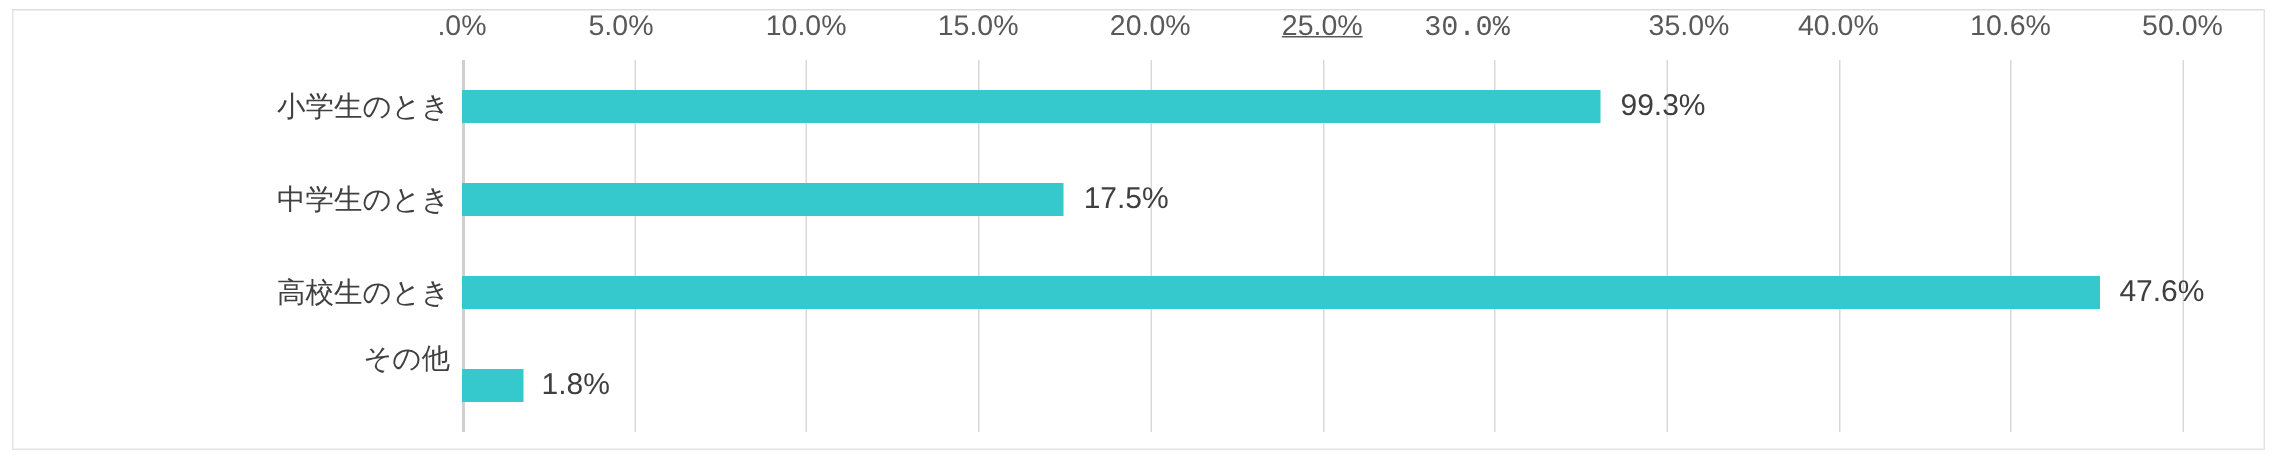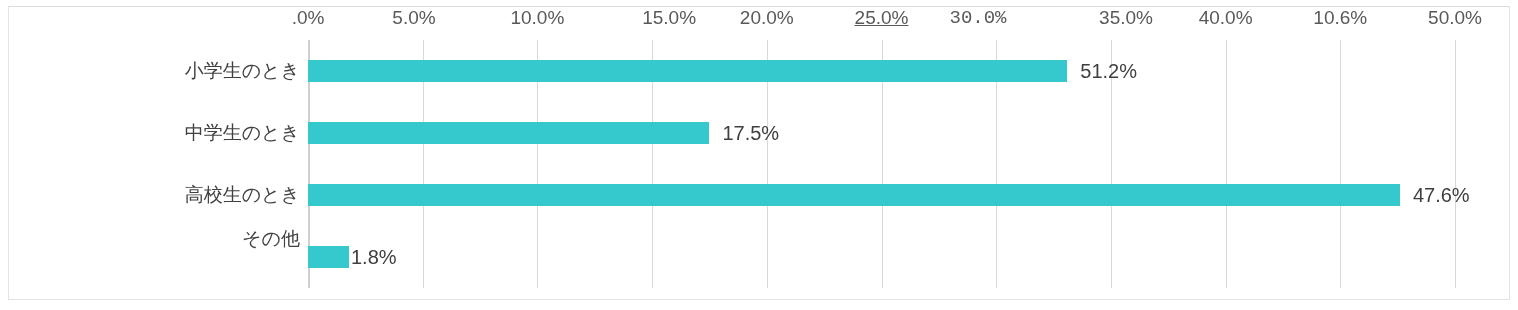--- a/index.html
+++ b/index.html
@@ -96,21 +96,21 @@
 <body>
 
 <div id="chart-root">
 
   <div class="chart-frame"></div>
 
   <div id="tick-labels">
       <div class="tick-label" style="left: 308px;">.0%</div>
       <div class="tick-label" style="left: 414px;">5.0%</div>
       <div class="tick-label" style="left: 537.4px; text-align: right;">10.0%</div>
-      <div class="tick-label" style="left: 652.1px; margin-left: 17px;">15.0%</div>
+      <div class="tick-label" style="left: 652.1px;">15.0%</div>
       <div class="tick-label" style="left: 766.8px;">20.0%</div>
       <div class="tick-label" style="left: 881.5px; text-decoration: underline;">25.0%</div>
       <div class="tick-label" style="left: 978px; font-family: Liberation Mono, monospace;">30.0%</div>
       <div class="tick-label" style="left: 1126px;">35.0%</div>
       <div class="tick-label" style="left: 1225.6px;">40.0%</div>
       <div class="tick-label" style="left: 1340.3px;">10.6%</div>
       <div class="tick-label" style="left: 1455px;">50.0%</div>
     </div>
 
   <div id="cat-labels">
@@ -136,19 +136,19 @@
       </div>
     <div id="bars">
         <div class="bar" style="left: 0px; top: 20px; width: 759.314px; background: rgb(53, 200, 204);"></div>
         <div class="bar" style="left: 0px; top: 82px; width: 401.45px; background: rgb(53, 200, 204);"></div>
         <div class="bar" style="left: 0px; top: 144px; width: 1091.94px; background: rgb(53, 200, 204);"></div>
         <div class="bar" style="left: 0px; top: 206px; width: 41.292px; background: rgb(53, 200, 204);"></div>
       </div>
   </div>
 
   <div id="value-labels">
-      <div class="bar-value" style="left: 1080.31px; top: 71px;">51.2%</div>
+      <div class="bar-value" style="left: 1080.31px; top: 71px;">99.3%</div>
       <div class="bar-value" style="left: 722.45px; top: 133px;">17.5%</div>
       <div class="bar-value" style="left: 1412.94px; top: 195px;">47.6%</div>
-      <div class="bar-value" style="left: 351px; top: 257px;">1.8%</div>
+      <div class="bar-value" style="left: 361px; top: 257px;">1.8%</div>
     </div>
 
 </div>
 
 </body></html>

